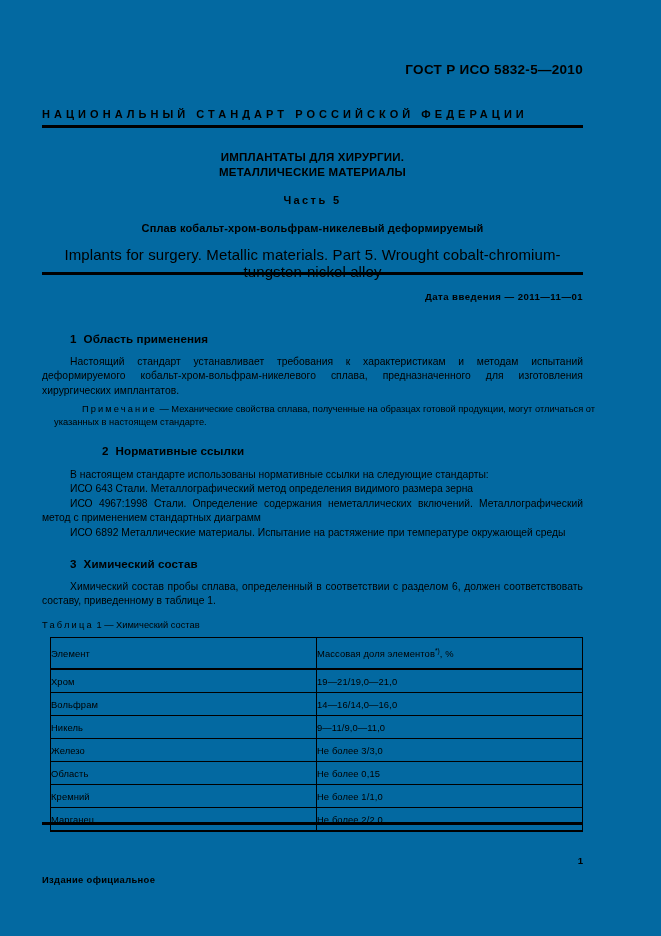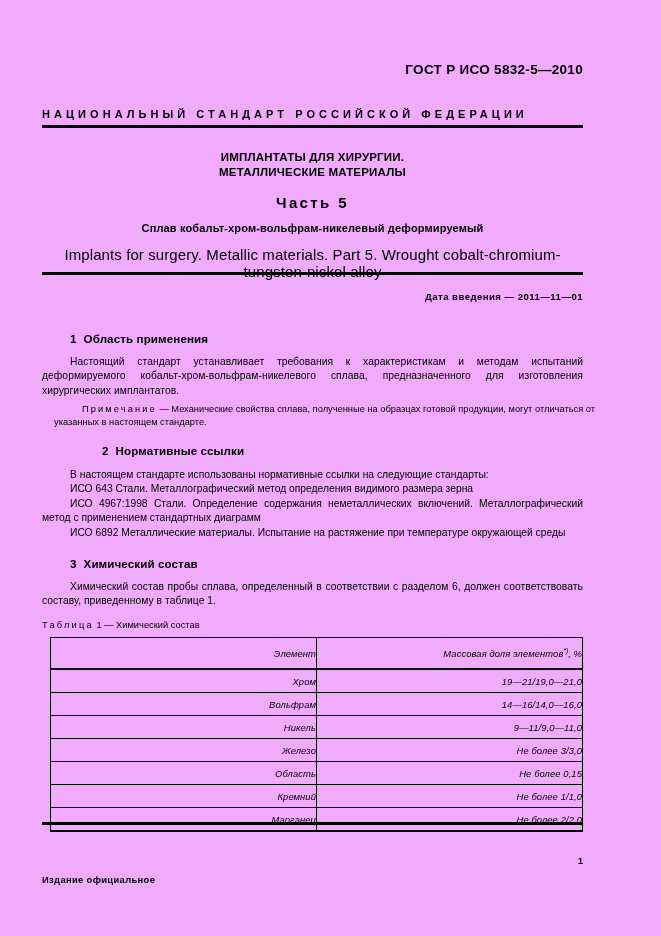--- a/index.html
+++ b/index.html
@@ -4,21 +4,21 @@
 <style>
   html, body {
     margin: 0;
     padding: 0;
     background: #ffffff;
   }
   .page {
     position: relative;
     width: 661px;
     height: 936px;
-    background: #f0abfc;
+    background: #0369a1;
     font-family: "Liberation Sans", sans-serif;
     color: #000000;
     overflow: hidden;
   }
 
   
   .doc-code {
     position: absolute;
     top: 62px;
     right: 78px;
@@ -58,21 +58,21 @@
     font-weight: bold;
     line-height: 15px;
     letter-spacing: 0.2px;
   }
   .title-part {
     position: absolute;
     top: 194px;
     left: 42px;
     width: 541px;
     text-align: center;
-    font-size: 15px;
+    font-size: 11px;
     font-weight: bold;
     letter-spacing: 2.4px;
   }
   .title-sub {
     position: absolute;
     top: 222px;
     left: 42px;
     width: 541px;
     text-align: center;
     font-size: 11px;
@@ -160,27 +160,26 @@
   .chem-table {
     position: absolute;
     top: 637px;
     left: 50px;
     width: 533px;
     border-collapse: collapse;
     table-layout: fixed;
   }
   .chem-table td, .chem-table th {
     border: 1.1px solid #000;
-    text-align: right;
+    text-align: left;
     font-size: 9.4px;
     font-weight: normal;
     padding: 0;
     height: 22px;
     letter-spacing: 0.1px;
-    font-style: italic;
   }
   .chem-table thead th { height: 30px; }
   .chem-table thead th { border-bottom-width: 2.4px; }
   .chem-table tbody tr:last-child td { border-bottom-width: 2.2px; }
   .chem-table .col-el { width: 265px; }
   .sup {
     font-size: 6.6px;
     vertical-align: super;
     letter-spacing: 0;
   }

